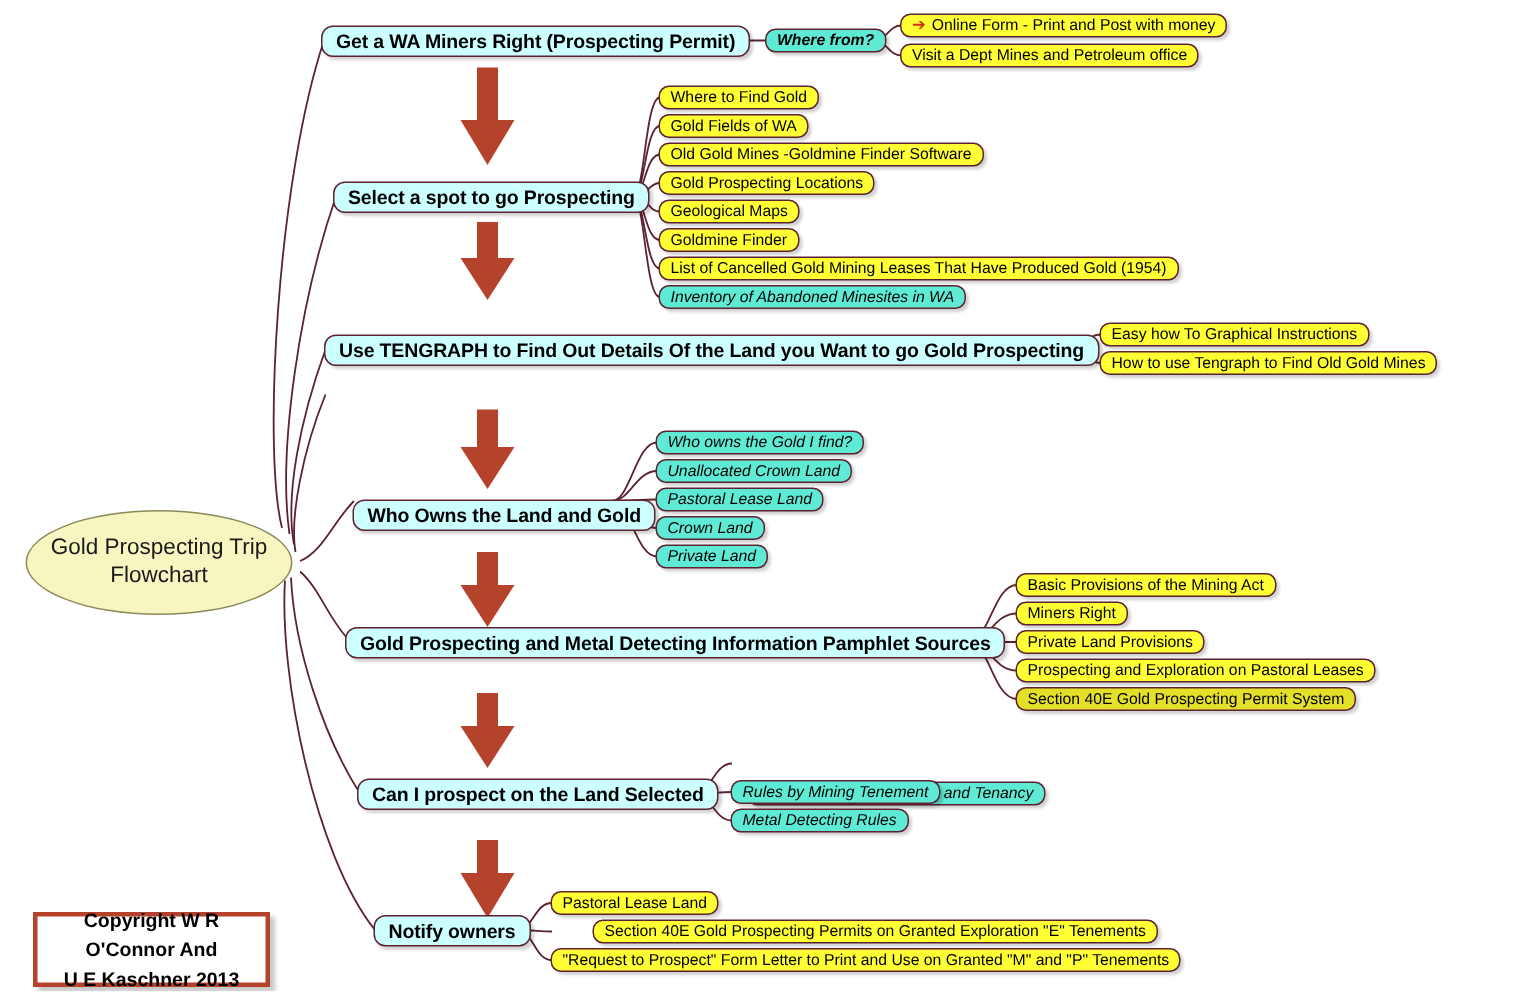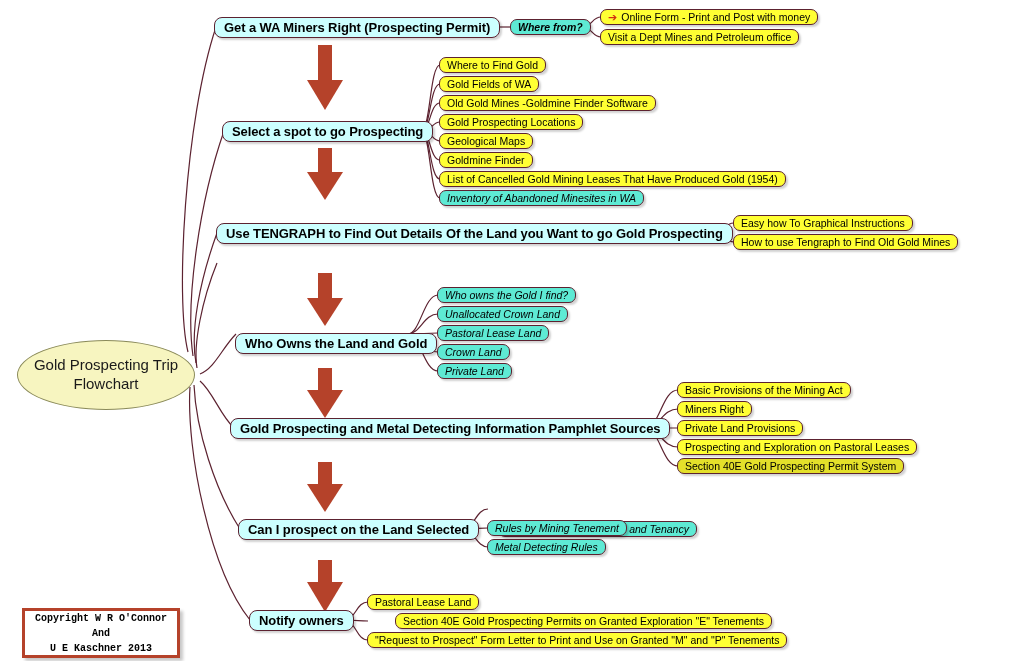--- a/index.html
+++ b/index.html
@@ -14,22 +14,22 @@
   .node.yellow-dark{background:#e4e02a;border-color:#5c2230;}
   .node.white{background:#5eead4;font-style:italic;}
   .lvl1{font-size:13px;font-weight:bold;letter-spacing:-.1px;padding:0 9px;height:21px;}
   .lvl2{font-size:10.5px;font-weight:normal;padding:0 7px;height:16px;}
   .lvl2b{font-size:10.5px;font-weight:bold;padding:0 7px;height:16px;}
   .root{position:absolute;border:1px solid #8a8a5a;border-radius:50%;
         background:#f7f5c0;display:flex;align-items:center;justify-content:center;
         text-align:center;font-size:15px;color:#1a1a1a;line-height:1.25;}
   .copyright{position:absolute;border:3px solid #b5422a;background:#ffffff;
              display:flex;align-items:center;justify-content:center;text-align:center;
-             font-size:10px;font-weight:bold;color:#000;line-height:1.5;
-             box-shadow:3px 3px 3px rgba(0,0,0,.22);font-family:Liberation Mono, monospace;}
+             font-size:13px;font-weight:bold;color:#000;line-height:1.5;
+             box-shadow:3px 3px 3px rgba(0,0,0,.22);}
   .ficon{color:#d03010;font-size:11px;margin-right:4px;line-height:1;}
   .shadow{box-shadow:2px 2px 2px rgba(0,0,0,.18);}
 </style>
 </head>
 <body>
 
 <div id="canvas">
 
   <svg id="wires" viewBox="0 0 1010 661">
     <g fill="none" stroke="#5c2230" stroke-width="1.2">

